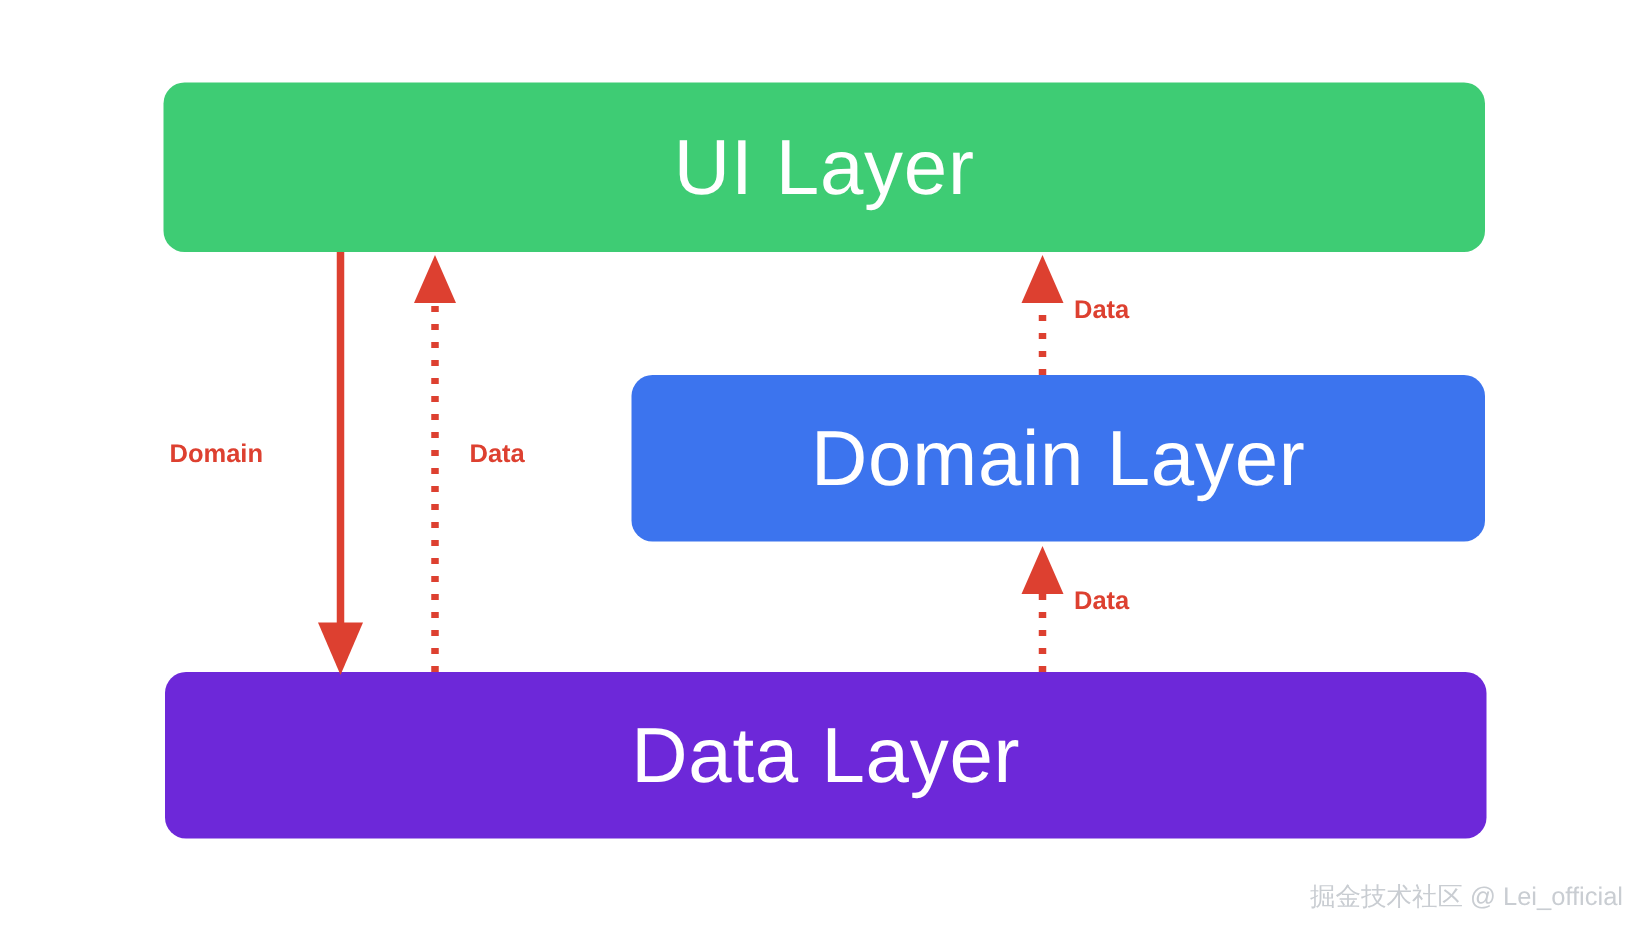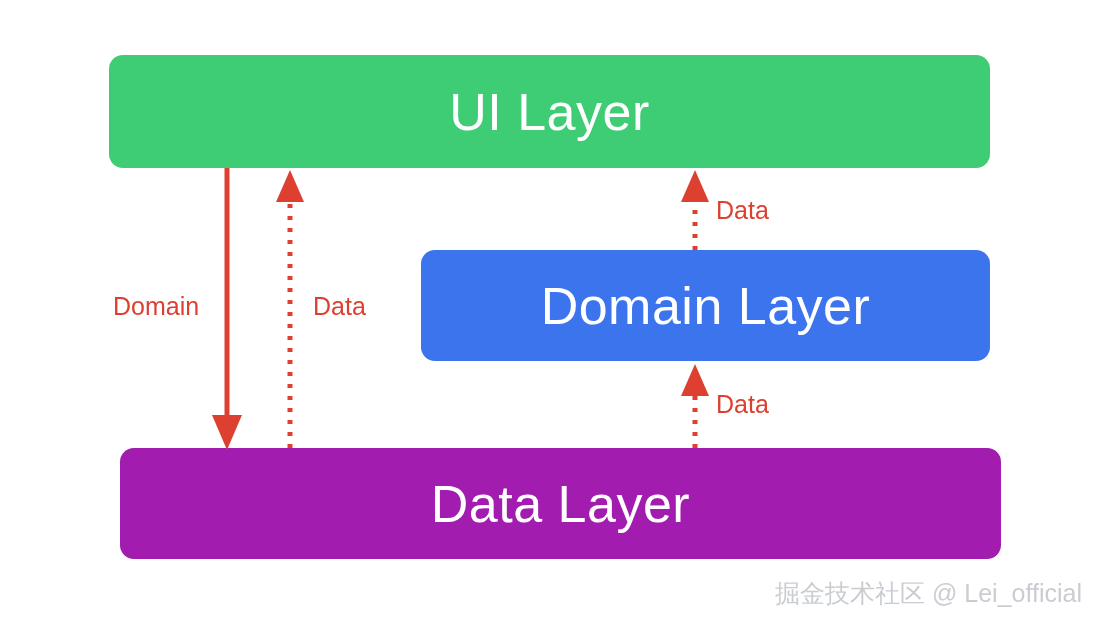--- a/index.html
+++ b/index.html
@@ -44,58 +44,58 @@
     background: #3ECC74;
   }
   #domain-layer-box {
     left: 421px;
     top: 250px;
     width: 569px;
     height: 111px;
     background: #3C74EE;
   }
   #data-layer-box {
-    left: 120px;
+    left: 110px;
     top: 448px;
     width: 881px;
     height: 111px;
-    background: #a21caf;
+    background: #6d28d9;
   }
 
   
   #arrow-layer {
     position: absolute;
     left: 0;
     top: 0;
     width: 1098px;
     height: 618px;
     pointer-events: none;
   }
 
   
   .edge-label {
     position: absolute;
     color: #DD4030;
-    font-size: 25px;
-    font-weight: 400;
+    font-size: 17px;
+    font-weight: 700;
     line-height: 1;
     white-space: nowrap;
   }
   #events-label   { left: 113px; top: 294px; }
   #data-label-left{ left: 313px; top: 294px; }
   #data-label-top-right  { left: 716px; top: 198px; }
   #data-label-bot-right  { left: 716px; top: 392px; }
 
   
   #watermark {
     position: absolute;
     right: 16px;
     bottom: 12px;
     color: #C9CDD2;
-    font-size: 25px;
+    font-size: 17px;
     font-weight: 400;
     line-height: 1;
     white-space: nowrap;
   }
 </style>
 </head>
 <body>
 
 <div id="canvas">
 

